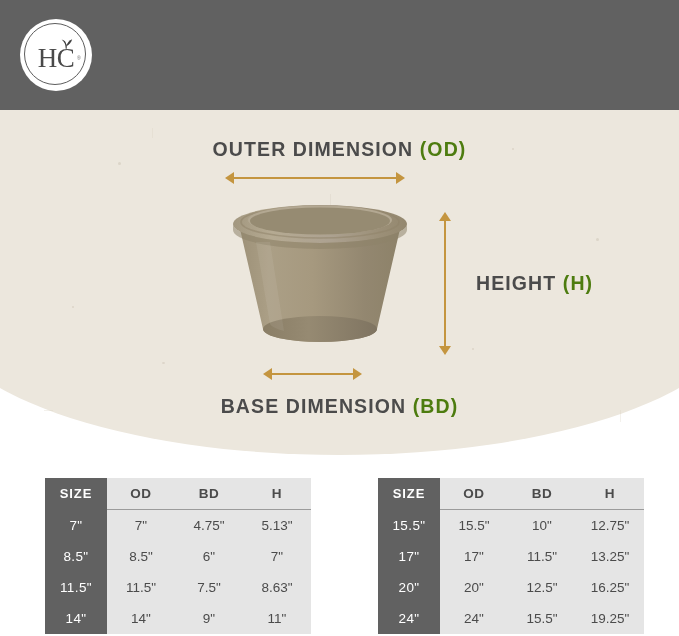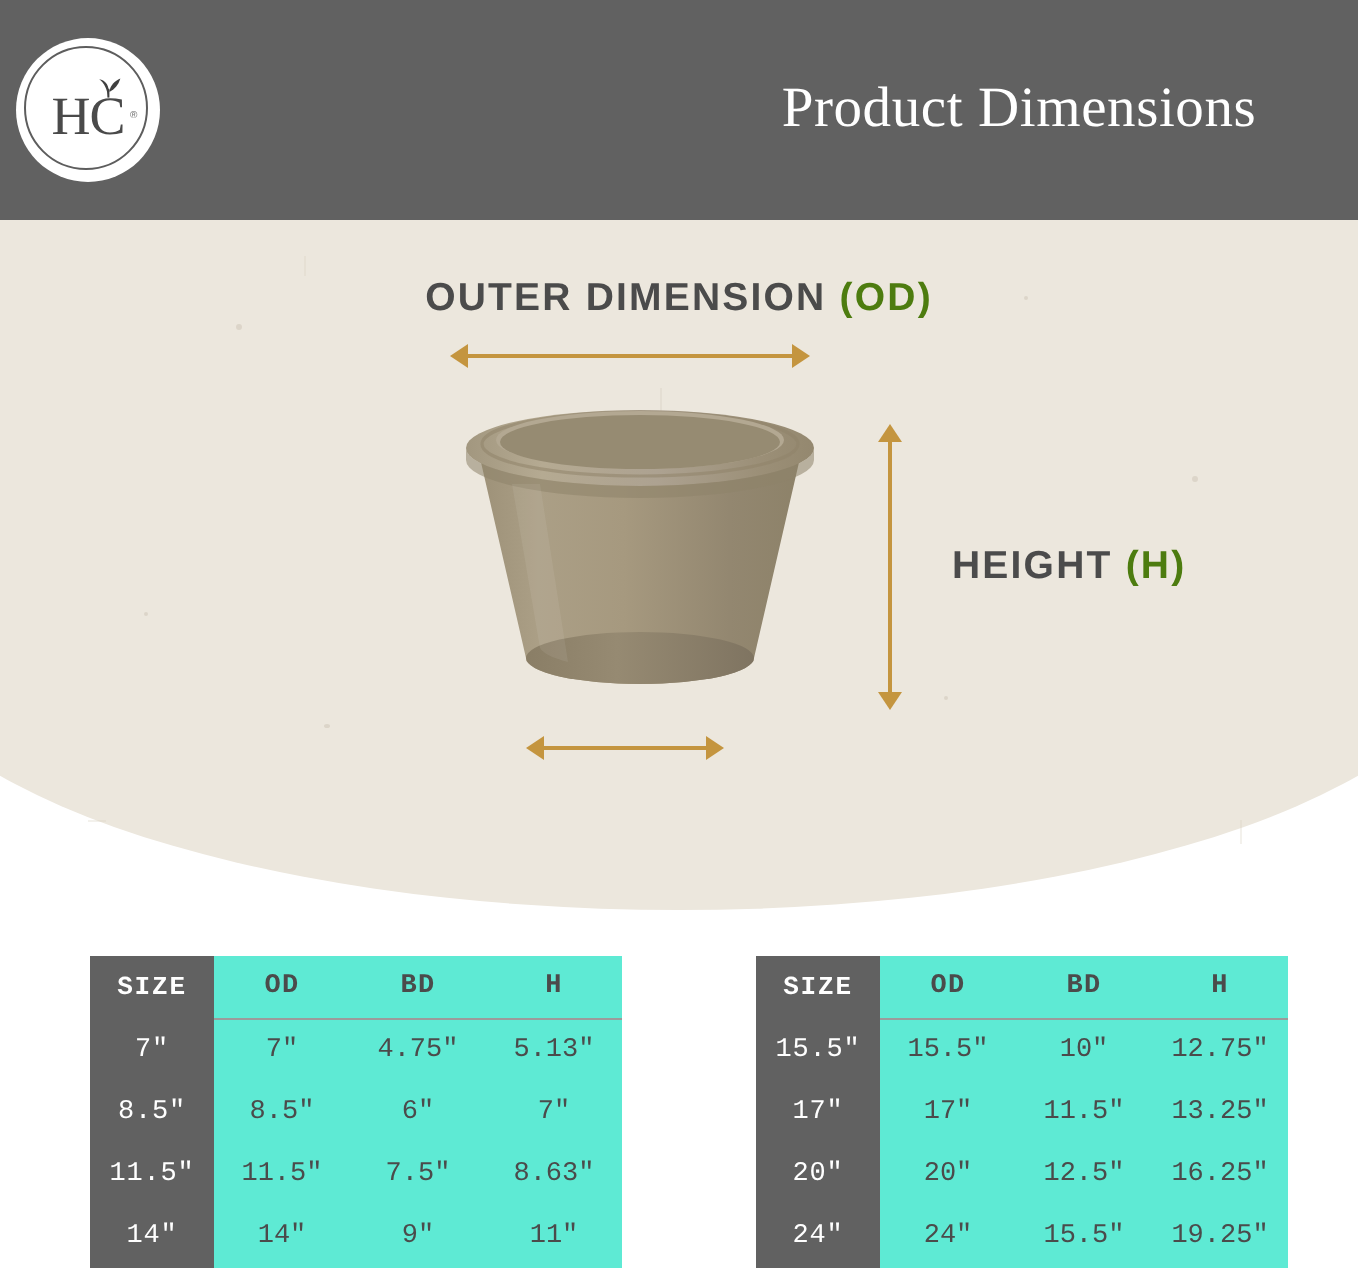--- a/index.html
+++ b/index.html
@@ -10,21 +10,21 @@
     -webkit-font-smoothing:antialiased;
   }
   #page{position:relative;width:679px;height:636px;overflow:hidden;background:#fff;}
 
   
   .header{
     position:absolute;left:0;top:0;width:679px;height:110px;
     background:#616161;
   }
   .logo-wrap{
-    position:absolute;left:8px;top:19px;width:72px;height:72px;
+    position:absolute;left:20px;top:19px;width:72px;height:72px;
   }
   .logo-circle{
     position:absolute;left:0;top:0;width:72px;height:72px;border-radius:50%;
     background:#ffffff;
   }
   .logo-inner-ring{
     position:absolute;left:4px;top:4px;width:60px;height:60px;border-radius:50%;
     border:1.6px solid #5d5d5d;
   }
   .logo-hc{
@@ -106,29 +106,29 @@
   .tables{position:absolute;left:0;top:478px;width:679px;height:158px;}
   .dtable{
     position:absolute;top:0;
     border-collapse:collapse;
     font-family:"Liberation Sans", sans-serif;
   }
   .tbl-left{left:45px;}
   .tbl-right{left:378px;}
   .dtable td,.dtable th{
     padding:0;margin:0;text-align:center;vertical-align:middle;
-    font-size:13.5px;color:#4b4b4b;font-weight:400;height:31px;font-family:Liberation Mono, monospace;
+    font-size:13.5px;color:#4b4b4b;font-weight:400;height:31px;
   }
   .dtable th{font-weight:700;letter-spacing:0.6px;}
   .c-size{
     background:#616161;color:#ffffff !important;font-weight:700;
     width:62px;letter-spacing:0.4px;
   }
   .c-size.hdr{font-size:13px;letter-spacing:0.9px;}
-  .c-val{width:68px;background:#5eead4;}
+  .c-val{width:68px;background:#e5e5e5;}
   .hdr-val{
     font-size:14.5px;color:#4b4b4b;letter-spacing:1px;font-weight:400;
     border-bottom:1.3px solid #9b9b9b;
   }
 </style>
 </head>
 <body>
 
 <div id="page">
 
@@ -140,21 +140,20 @@
       <div class="logo-hc">HC</div>
       <svg class="logo-leaf" viewBox="0 0 18 12">
         <path d="M9 11.5 C8.6 7.5 7.2 4.6 4.6 2.6 C7.6 3.1 9.1 5.2 9.4 8.2 Z" fill="#3f3f3f"></path>
         <path d="M9.6 8.6 C10.4 5.6 12.2 3.4 15.2 2.2 C14.2 5.4 12.4 7.6 9.9 8.9 Z" fill="#3f3f3f"></path>
         <rect x="8.7" y="7.4" width="1" height="4.4" fill="#3f3f3f"></rect>
       </svg>
       <div class="logo-tm">®</div>
     </div>
 
 
-    <div class="header-title">Product Dimensions</div>
   </div>
 
   <div class="panel">
     <div class="panel-bg"></div>
 
     <div class="speck" style="left:118px;top:52px;width:3px;height:3px;"></div>
     <div class="speck" style="left:512px;top:38px;width:2px;height:2px;"></div>
     <div class="speck" style="left:596px;top:128px;width:3px;height:3px;"></div>
     <div class="speck" style="left:72px;top:196px;width:2px;height:2px;"></div>
     <div class="speck" style="left:162px;top:252px;width:3px;height:2px;"></div>
@@ -219,20 +218,23 @@
     </div>
     <div class="dim-label h-label"><span>HEIGHT</span>
       <span class="accent">(H)</span>
     </div>
 
     <div class="arrow-h arrow-bd">
       <div class="head l"></div>
       <div class="line"></div>
       <div class="head r"></div>
     </div>
+    <div class="dim-label bd-label"><span>BASE DIMENSION</span>
+      <span class="accent">(BD)</span>
+    </div>
   </div>
 
   <div class="tables">
 
     <table class="dtable tbl-left">
       <thead>
         <tr>
           <th class="c-size hdr">SIZE</th>
           <th class="c-val hdr-val">OD</th>
           <th class="c-val hdr-val">BD</th>

